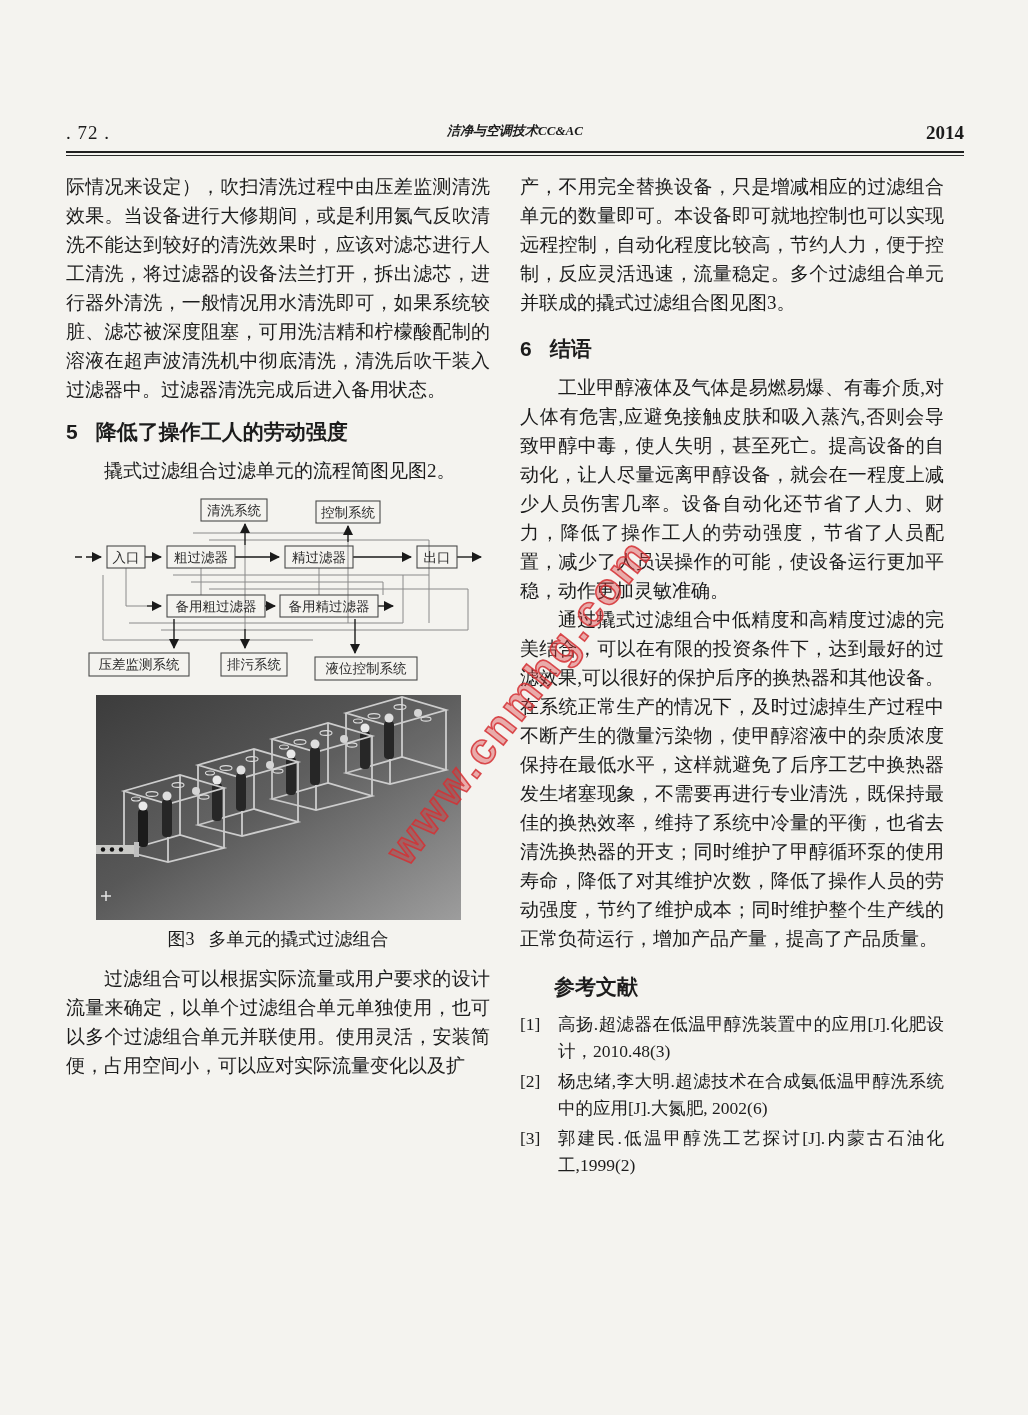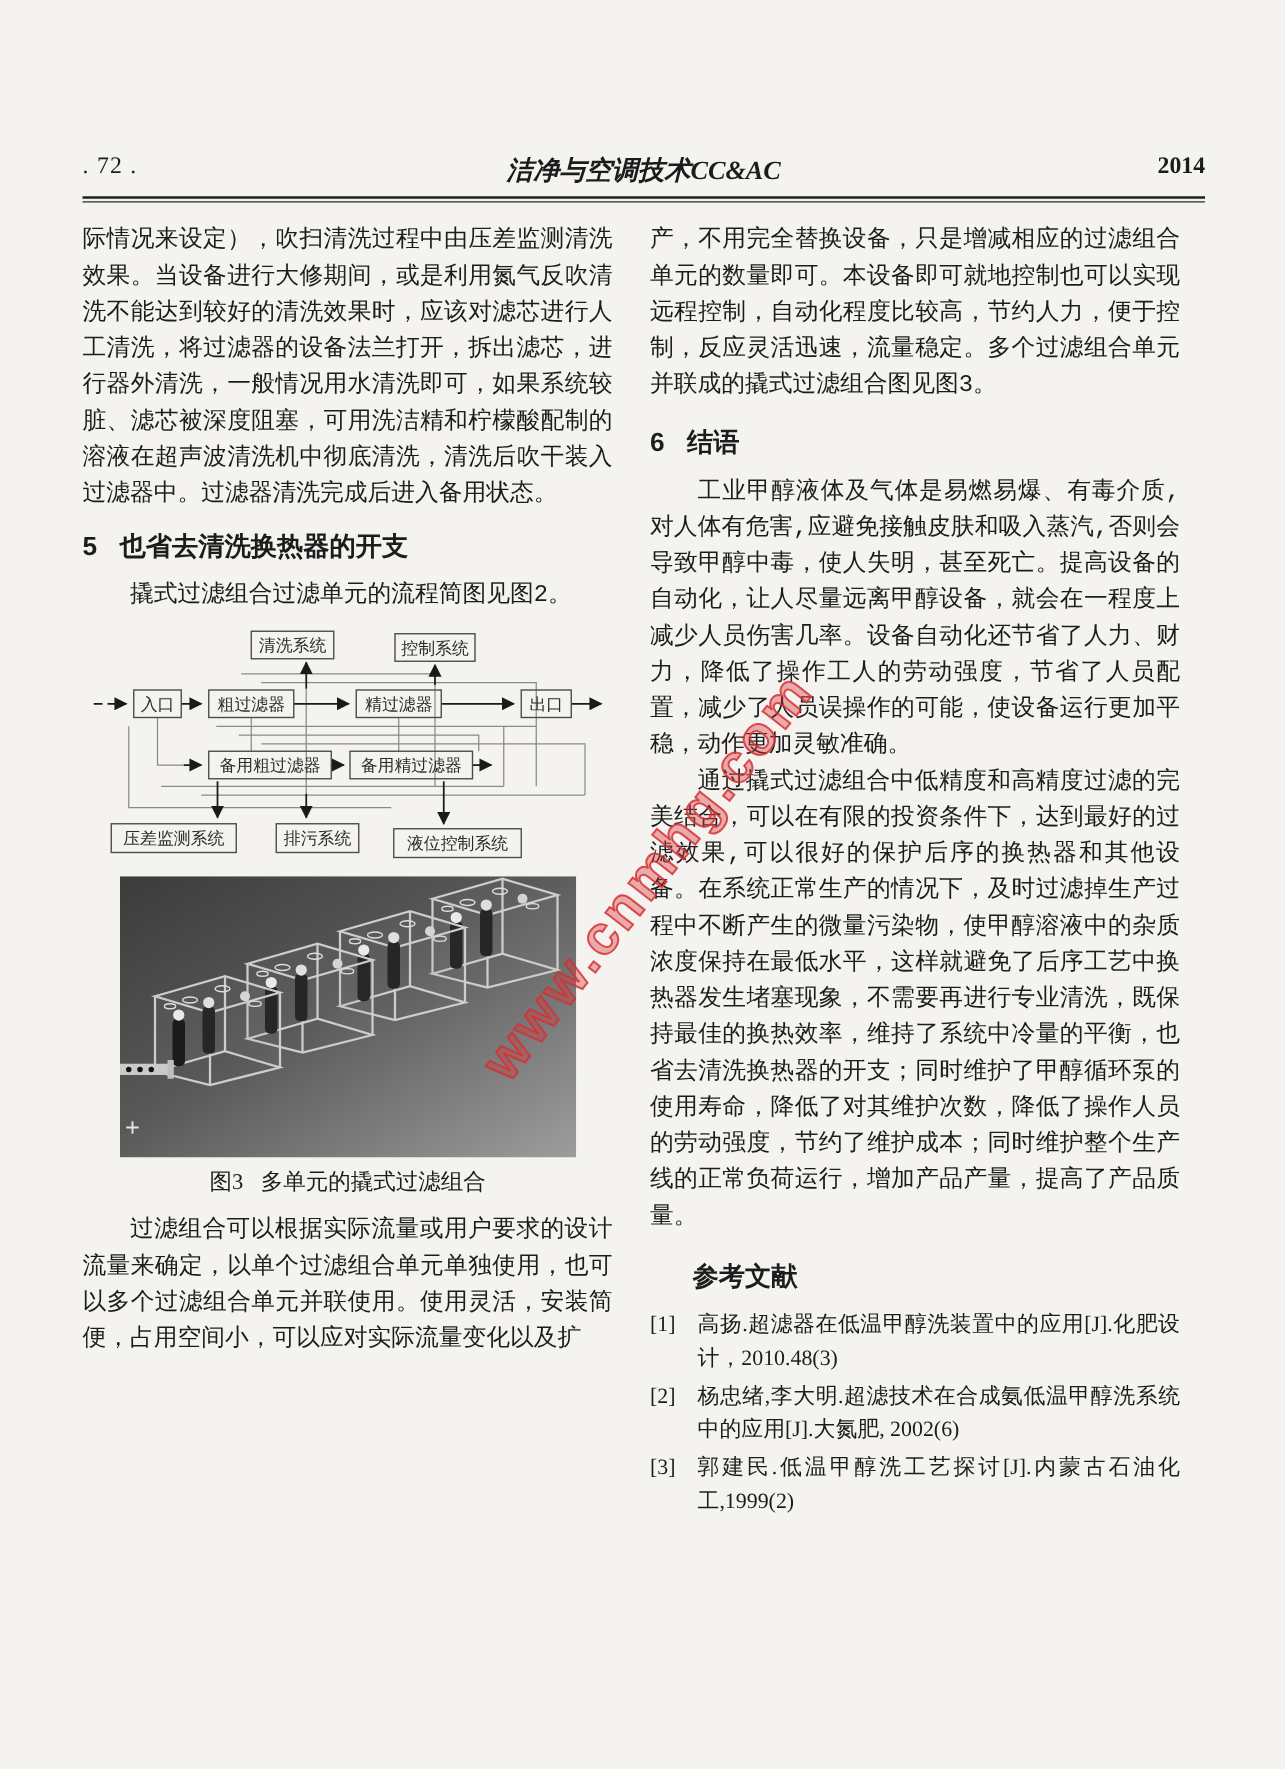--- a/index.html
+++ b/index.html
@@ -9,28 +9,28 @@
     margin:0 auto;
     background:#f4f3ef;
     overflow:hidden;
     font-family:"Liberation Serif","DejaVu Serif",serif;
     color:#1c1c1c;
   }
   .content{position:relative;padding:122px 64px 0 66px;}
   
   .hdr{display:flex;align-items:flex-start;font-size:19px;gap:27px;}
   .hdr .pgnum{width:110px;letter-spacing:1px;}
-  .hdr .jtitle{flex:1;text-align:center;font-weight:bold;font-style:italic;font-size:21px;}
+  .hdr .jtitle{flex:1;text-align:center;font-weight:bold;font-style:italic;font-size:13px;}
   .hdr .year{width:110px;text-align:right;font-weight:bold;}
   .rule{margin-top:7px;border-top:2.5px solid #202020;}
   .rule::after{content:"";display:block;margin-top:2px;border-top:1px solid #2a2a2a;}
   
   .columns{display:flex;gap:30px;margin-top:16px;}
   .col{width:424px;font-size:19px;line-height:29px;text-align:justify;}
-  p{margin:0;font-family:Liberation Mono, monospace;}
+  p{margin:0;}
   .indent{text-indent:2em;}
   h2.sec{
     font-family:"Liberation Sans","DejaVu Sans",sans-serif;
     font-size:21px;font-weight:bold;margin:14px 0 10px 0;line-height:28px;
     display:flex;gap:18px;text-align:left;
   }
   h2.sec .num{flex:none;}
   h2.sec.nonum{gap:0;}
   
   figure{margin:10px 0 8px 0;}
@@ -72,21 +72,21 @@
     </div>
     <div class="rule"></div>
 
     <div class="columns">
 
       <div class="col">
         <p>际情况来设定），吹扫清洗过程中由压差监测清洗效果。当设备进行大修期间，或是利用氮气反吹清洗不能达到较好的清洗效果时，应该对滤芯进行人工清洗，将过滤器的设备法兰打开，拆出滤芯，进行器外清洗，一般情况用水清洗即可，如果系统较脏、滤芯被深度阻塞，可用洗洁精和柠檬酸配制的溶液在超声波清洗机中彻底清洗，清洗后吹干装入过滤器中。过滤器清洗完成后进入备用状态。</p>
 
         <h2 class="sec">
           <span class="num">5</span>
-          <span>也省去清洗换热器的开支</span>
+          <span>降低了操作工人的劳动强度</span>
         </h2>
         <p class="indent">撬式过滤组合过滤单元的流程简图见图2。</p>
 
         <figure>
           <svg class="fig2-svg" width="410" height="192" viewBox="0 0 410 192">
             <defs>
               <marker id="arr" viewBox="0 0 10 10" refX="9" refY="5" markerWidth="7.5" markerHeight="7.5" orient="auto-start-reverse">
                 <path d="M0,0 L10,5 L0,10 z" fill="#1a1a1a"></path>
               </marker>
             </defs>

